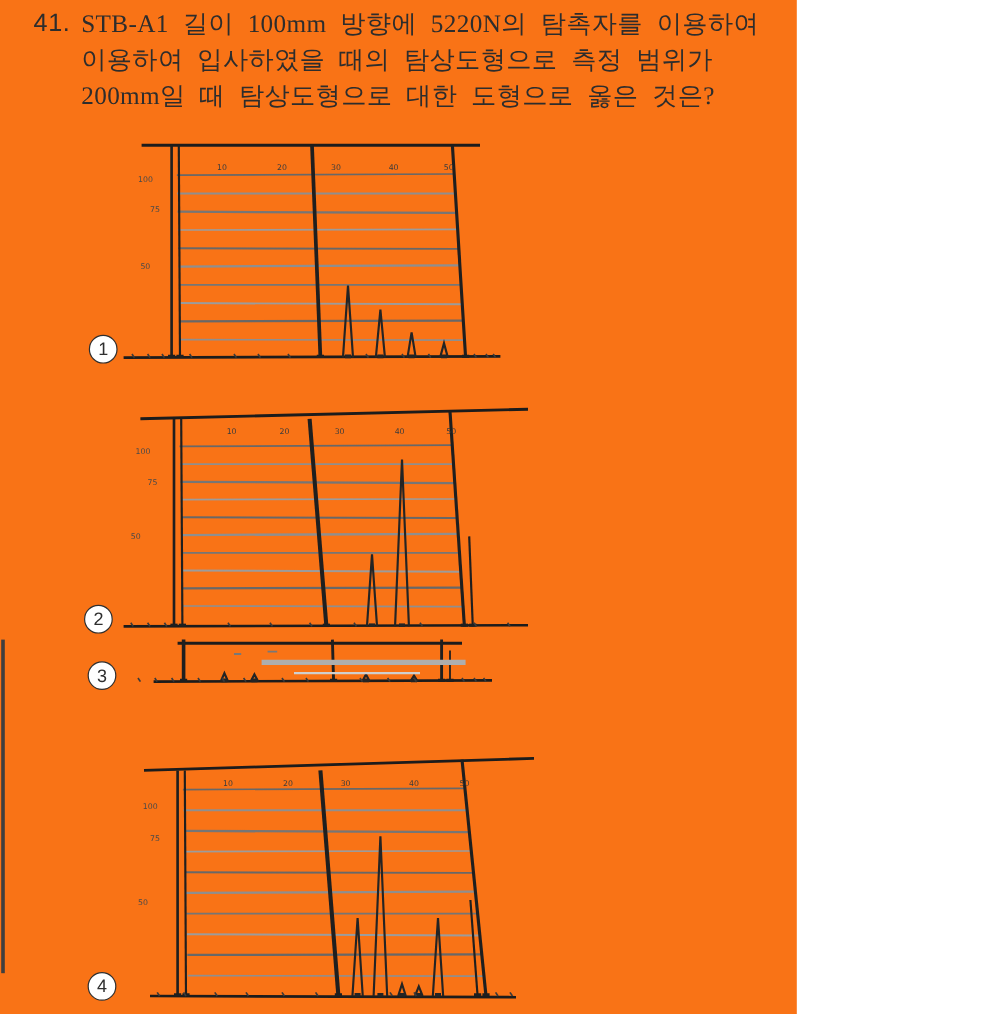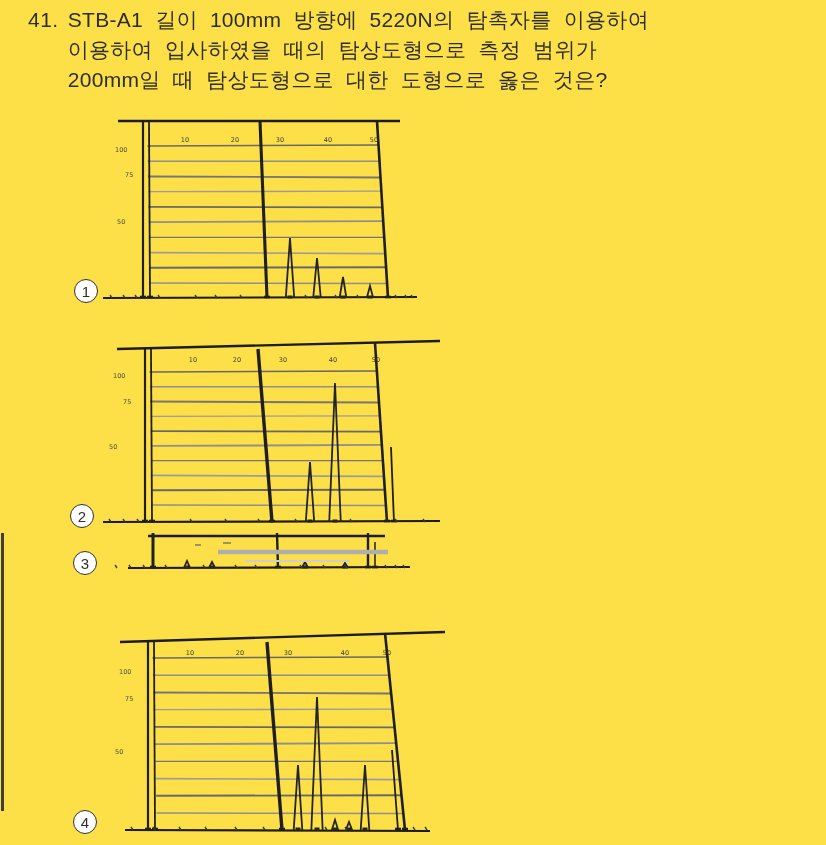--- a/index.html
+++ b/index.html
@@ -1,20 +1,20 @@
 <!DOCTYPE html>
 <html><head>
 <meta charset="utf-8">
 <style>
   html,body{margin:0;padding:0;background:#ffffff;}
-  #page{position:relative;width:826px;height:845px;background:#fde047;overflow:hidden;
+  #page{position:relative;width:664px;height:845px;background:#f97316;overflow:hidden;
         font-family:"Liberation Sans","DejaVu Sans",sans-serif;}
   .question{position:absolute;left:28px;top:5px;width:786px;display:flex;color:#2d2d2d;}
   .qnum{font-size:21px;line-height:30px;margin-right:9px;letter-spacing:.5px;white-space:nowrap;}
-  .qlines{font-size:21px;line-height:30px;letter-spacing:.3px;word-spacing:6px;}
+  .qlines{font-size:21px;line-height:30px;letter-spacing:.3px;word-spacing:6px;font-family:Liberation Serif, serif;}
   .qlines div{white-space:nowrap;}
   .vrule{position:absolute;left:1px;top:533px;width:2.5px;height:278px;background:#3f3f3f;}
   .marker{position:absolute;width:24px;height:24px;border:1.6px solid #2f2f2f;border-radius:50%;
           box-sizing:border-box;display:flex;align-items:center;justify-content:center;
           font-size:15px;color:#2f2f2f;background:#fff;}
   svg.fig{position:absolute;filter:blur(0.3px);}
   svg.fig text{font-family:"DejaVu Sans",sans-serif;}
 </style>
 </head>
 <body>

